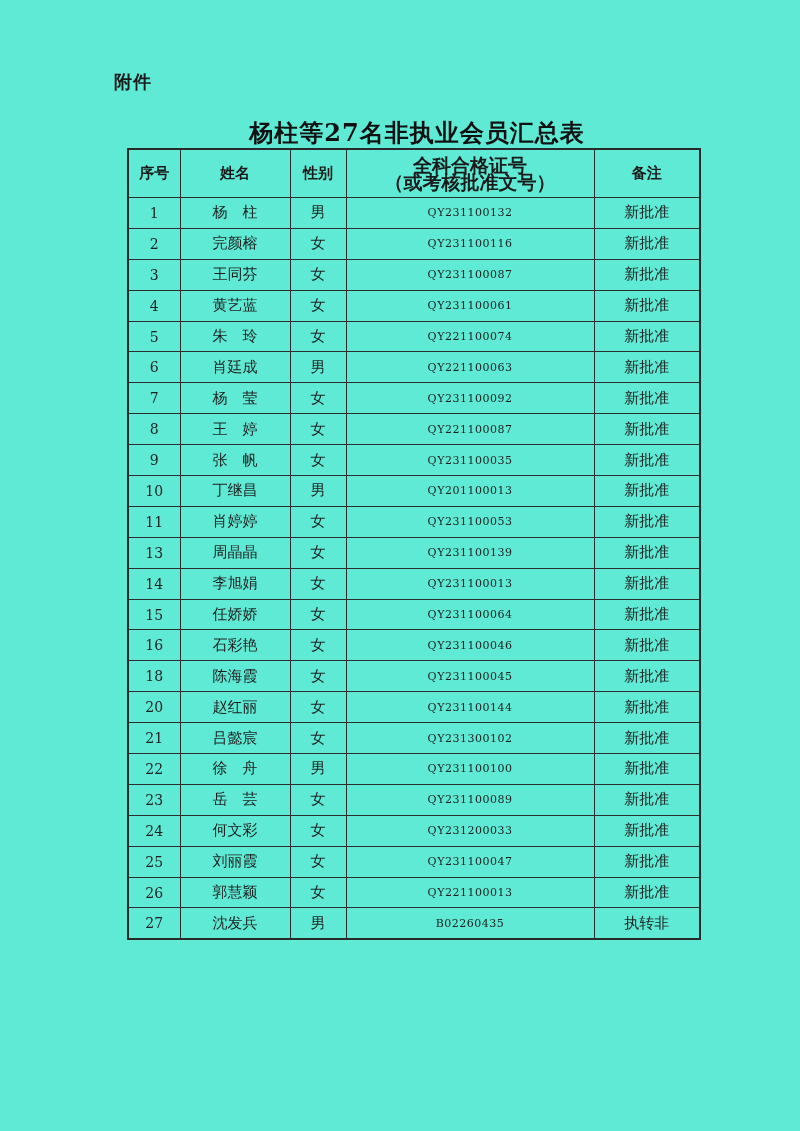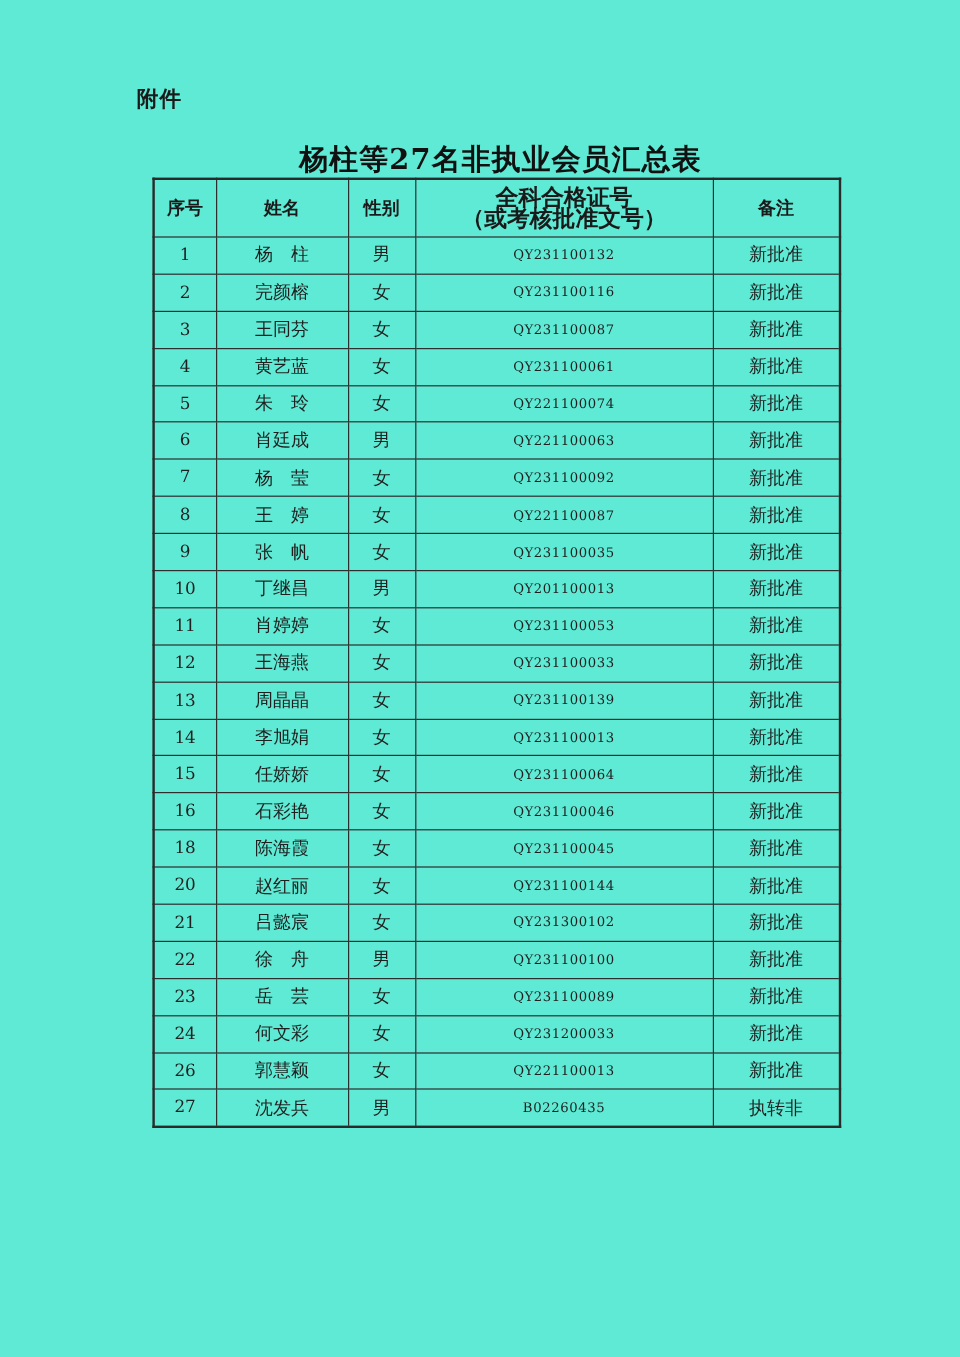--- a/index.html
+++ b/index.html
@@ -185,27 +185,20 @@
     <td class="col-remark">新批准</td>
   </tr>
         <tr class="member-row">
     <td class="col-index">11</td>
     <td class="col-name">肖婷婷</td>
     <td class="col-gender">女</td>
     <td class="col-certificate">QY231100053</td>
     <td class="col-remark">新批准</td>
   </tr>
         <tr class="member-row">
-    <td class="col-index">12</td>
-    <td class="col-name">王海燕</td>
-    <td class="col-gender">女</td>
-    <td class="col-certificate">QY231100033</td>
-    <td class="col-remark">新批准</td>
-  </tr>
-        <tr class="member-row">
     <td class="col-index">13</td>
     <td class="col-name">周晶晶</td>
     <td class="col-gender">女</td>
     <td class="col-certificate">QY231100139</td>
     <td class="col-remark">新批准</td>
   </tr>
         <tr class="member-row">
     <td class="col-index">14</td>
     <td class="col-name">李旭娟</td>
     <td class="col-gender">女</td>
@@ -259,20 +252,27 @@
     <td class="col-name">岳　芸</td>
     <td class="col-gender">女</td>
     <td class="col-certificate">QY231100089</td>
     <td class="col-remark">新批准</td>
   </tr>
         <tr class="member-row">
     <td class="col-index">24</td>
     <td class="col-name">何文彩</td>
     <td class="col-gender">女</td>
     <td class="col-certificate">QY231200033</td>
+    <td class="col-remark">新批准</td>
+  </tr>
+        <tr class="member-row">
+    <td class="col-index">25</td>
+    <td class="col-name">刘丽霞</td>
+    <td class="col-gender">女</td>
+    <td class="col-certificate">QY231100047</td>
     <td class="col-remark">新批准</td>
   </tr>
         <tr class="member-row">
     <td class="col-index">26</td>
     <td class="col-name">郭慧颖</td>
     <td class="col-gender">女</td>
     <td class="col-certificate">QY221100013</td>
     <td class="col-remark">新批准</td>
   </tr>
         <tr class="member-row">

